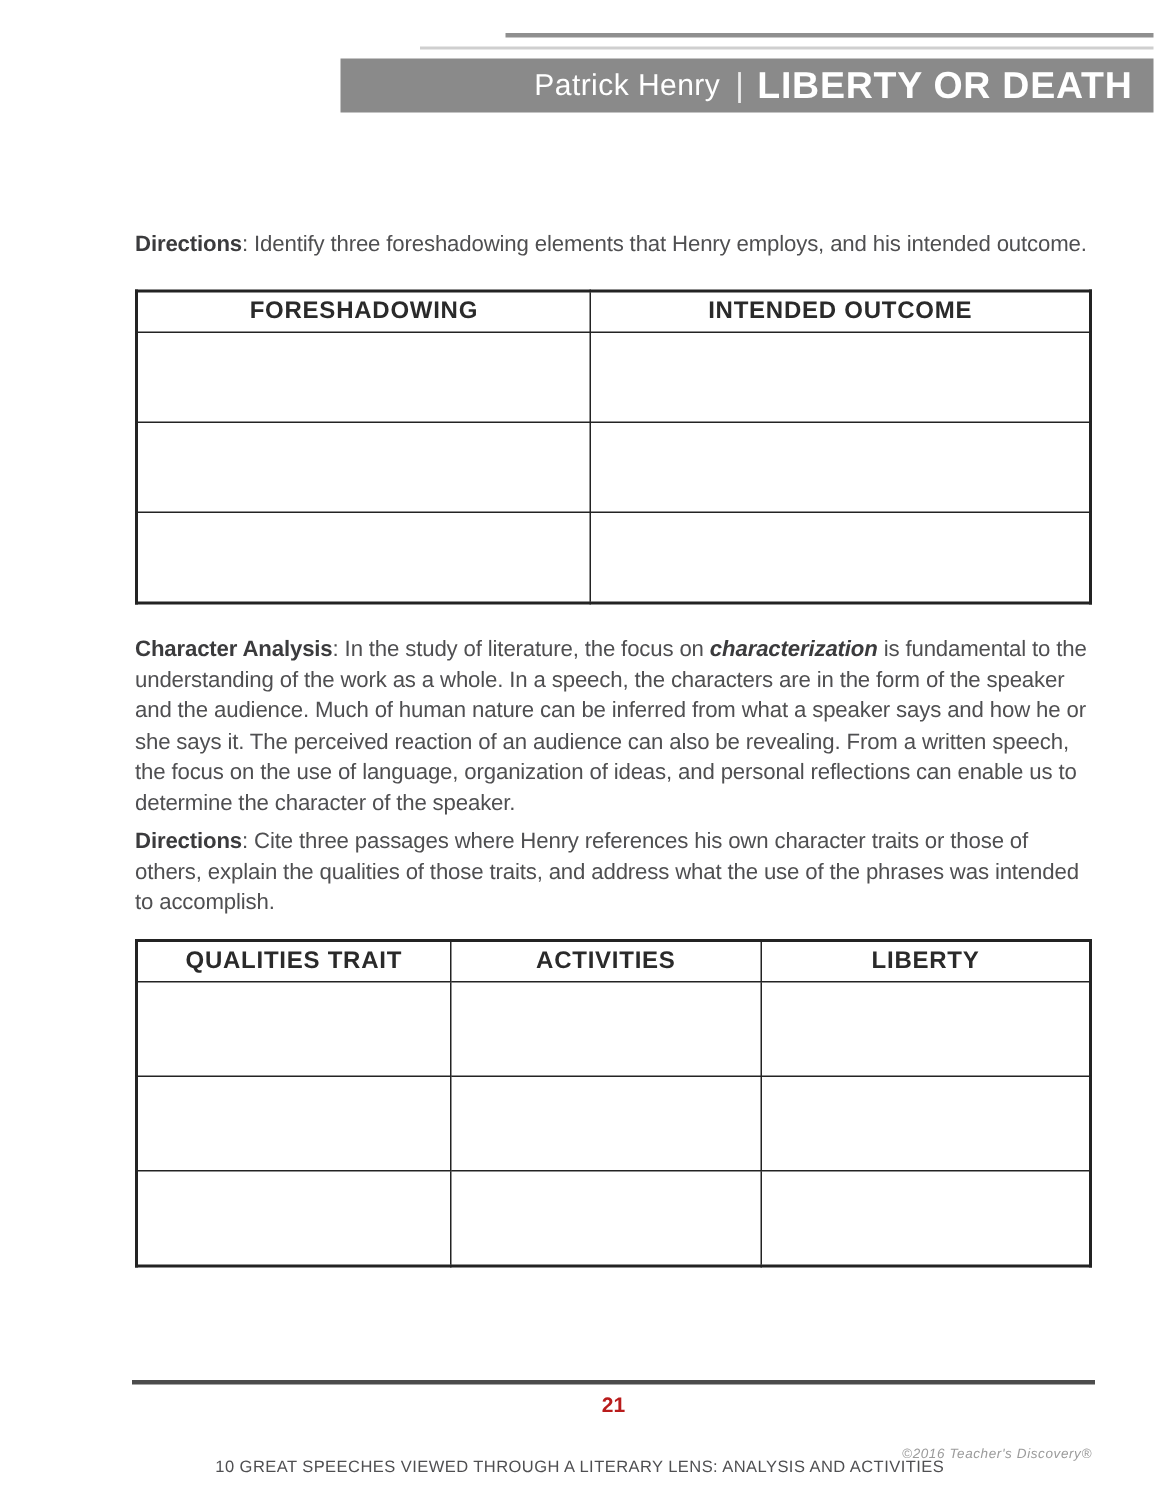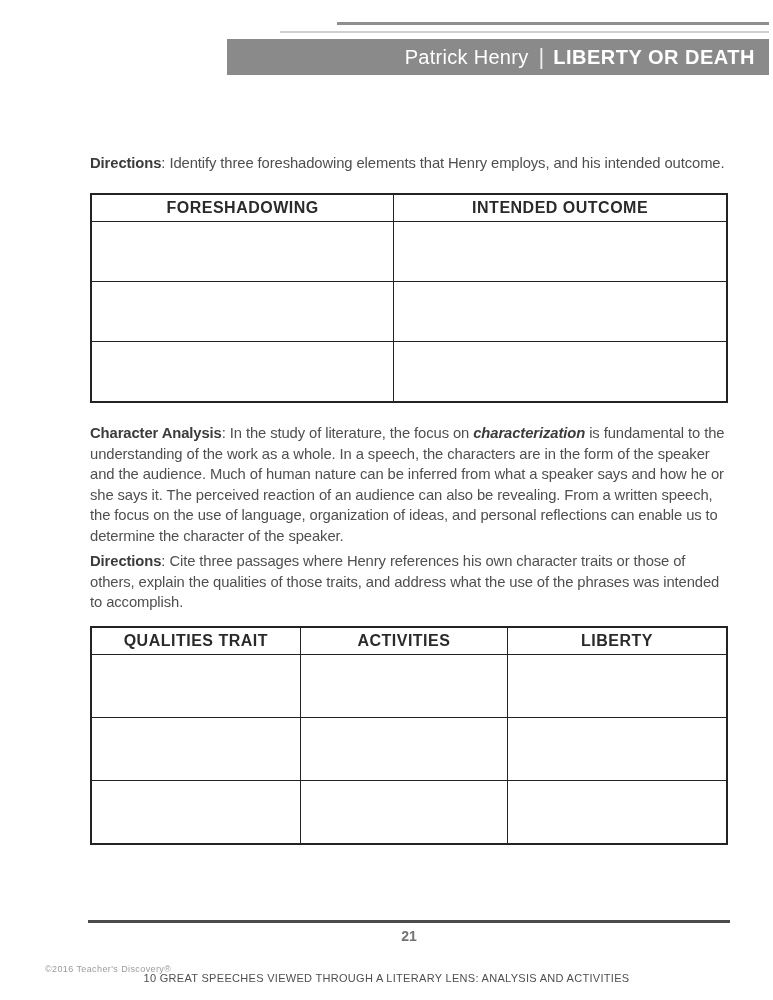--- a/index.html
+++ b/index.html
@@ -20,21 +20,21 @@
     background:#cfcfcf;
   }
   .banner{
     position:absolute;top:39px;left:227px;width:544px;height:36px;
     background:#8a8a8a;color:#ffffff;
     display:flex;align-items:center;justify-content:flex-end;
     padding-right:16px;box-sizing:border-box;white-space:nowrap;
   }
   .banner .speaker{font-size:20px;font-weight:400;letter-spacing:.3px;}
   .banner .sep{font-size:22px;font-weight:300;color:rgba(255,255,255,.85);margin:0 9px 0 10px;}
-  .banner .title{font-size:20px;font-weight:700;letter-spacing:.5px;}
+  .banner .title{font-size:25px;font-weight:700;letter-spacing:.5px;}
   
   .abs{position:absolute;left:90px;width:638px;}
   .para{
     margin:0;font-size:14.8px;line-height:20.6px;color:#4f4f51;
     letter-spacing:-.1px;
   }
   .seg-b{font-weight:700;color:#3b3b3d;}
   .seg-bi{font-weight:700;font-style:italic;color:#3b3b3d;}
   
   table.ws{
@@ -49,29 +49,29 @@
   table.ws td{border:1.5px solid #232323;padding:0;}
   #table1 td{height:59px;}
   #table2 td{height:62px;}
   
   .footer-rule{
     position:absolute;top:920px;left:88px;width:642px;height:3px;
     background:#4c4c4c;
   }
   .page-number{
     position:absolute;top:928px;left:90px;width:638px;
-    text-align:center;font-size:14px;font-weight:700;color:#737373;
+    text-align:center;font-size:14px;font-weight:700;color:#b91c1c;
   }
   .book-title{
     position:absolute;top:948px;left:45px;width:683px;
     text-align:center;font-size:11px;color:#4f4f51;letter-spacing:.3px;margin-top:24px;
   }
   .copyright{
     position:absolute;top:964px;left:45px;width:683px;
-    text-align:left;font-size:9px;color:#9b9b9b;letter-spacing:.4px;
+    text-align:right;font-size:9px;color:#9b9b9b;letter-spacing:.4px;font-style:italic;
   }
 </style>
 </head>
 <body>
 
 <div class="page">
 
   <div class="accent-thick"></div>
   <div class="accent-thin"></div>
   <div class="banner">

